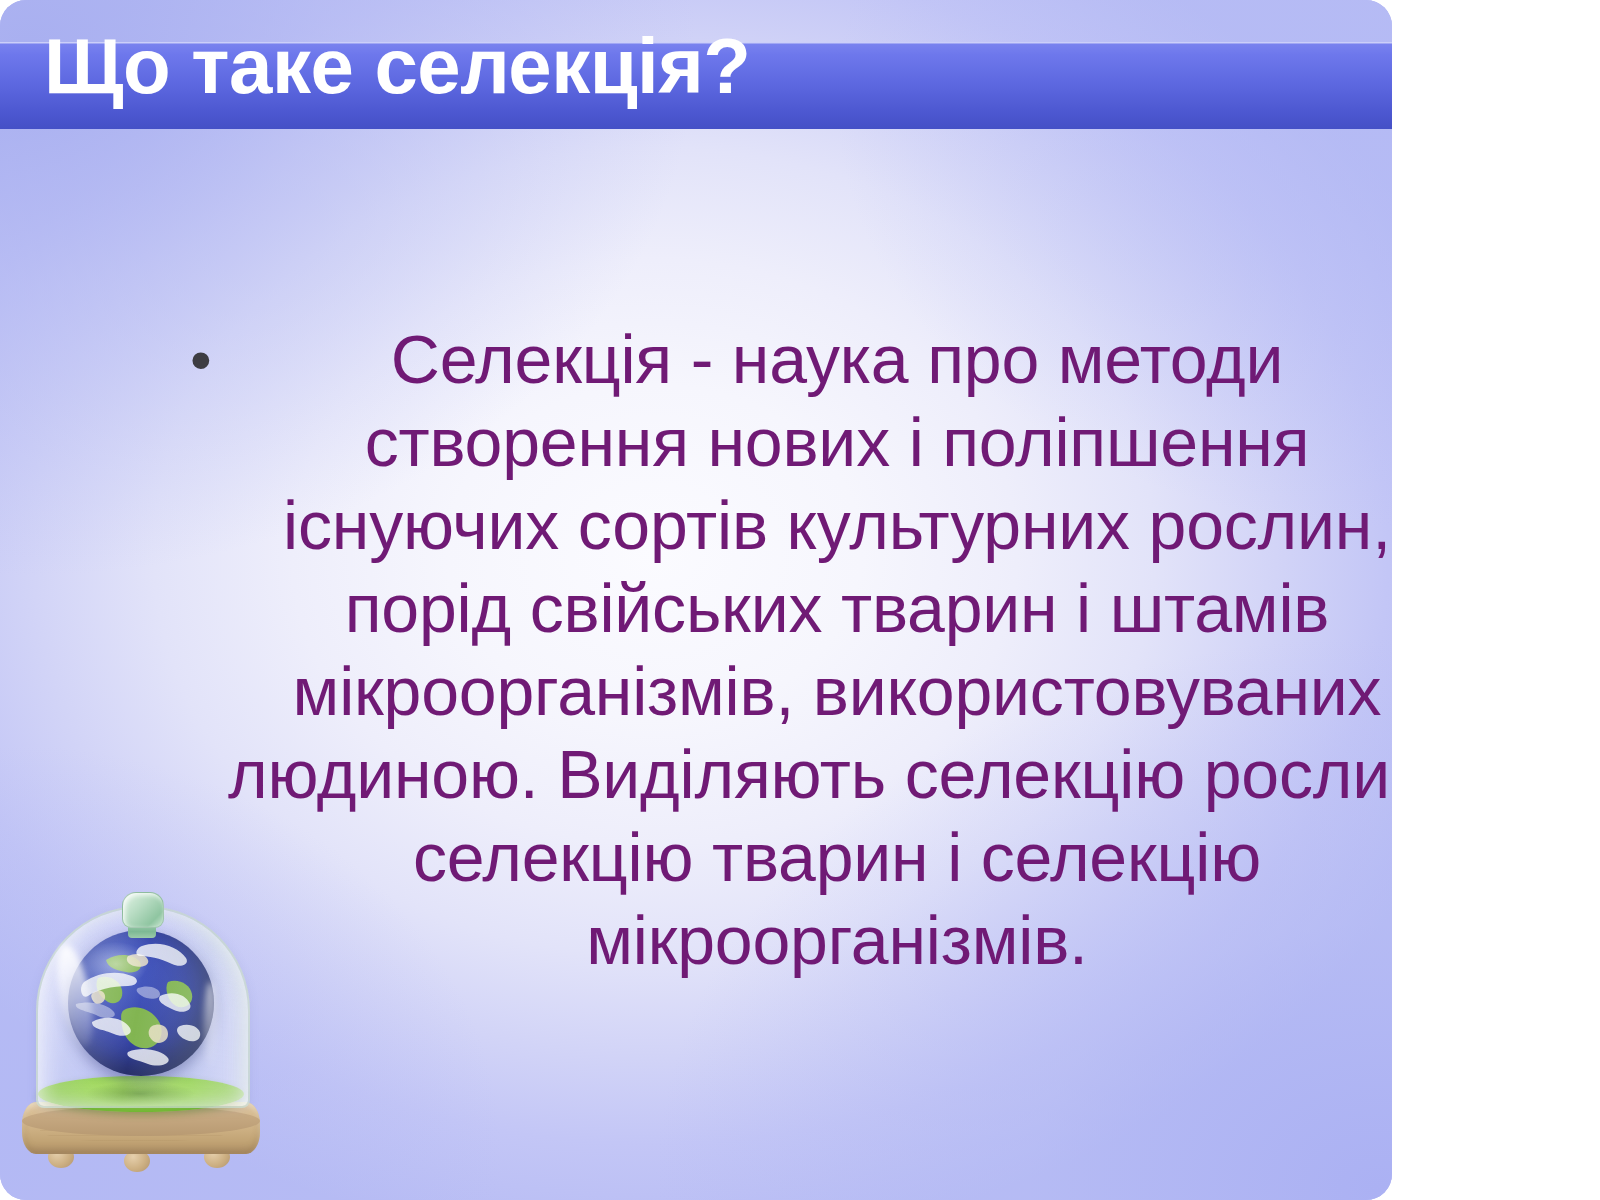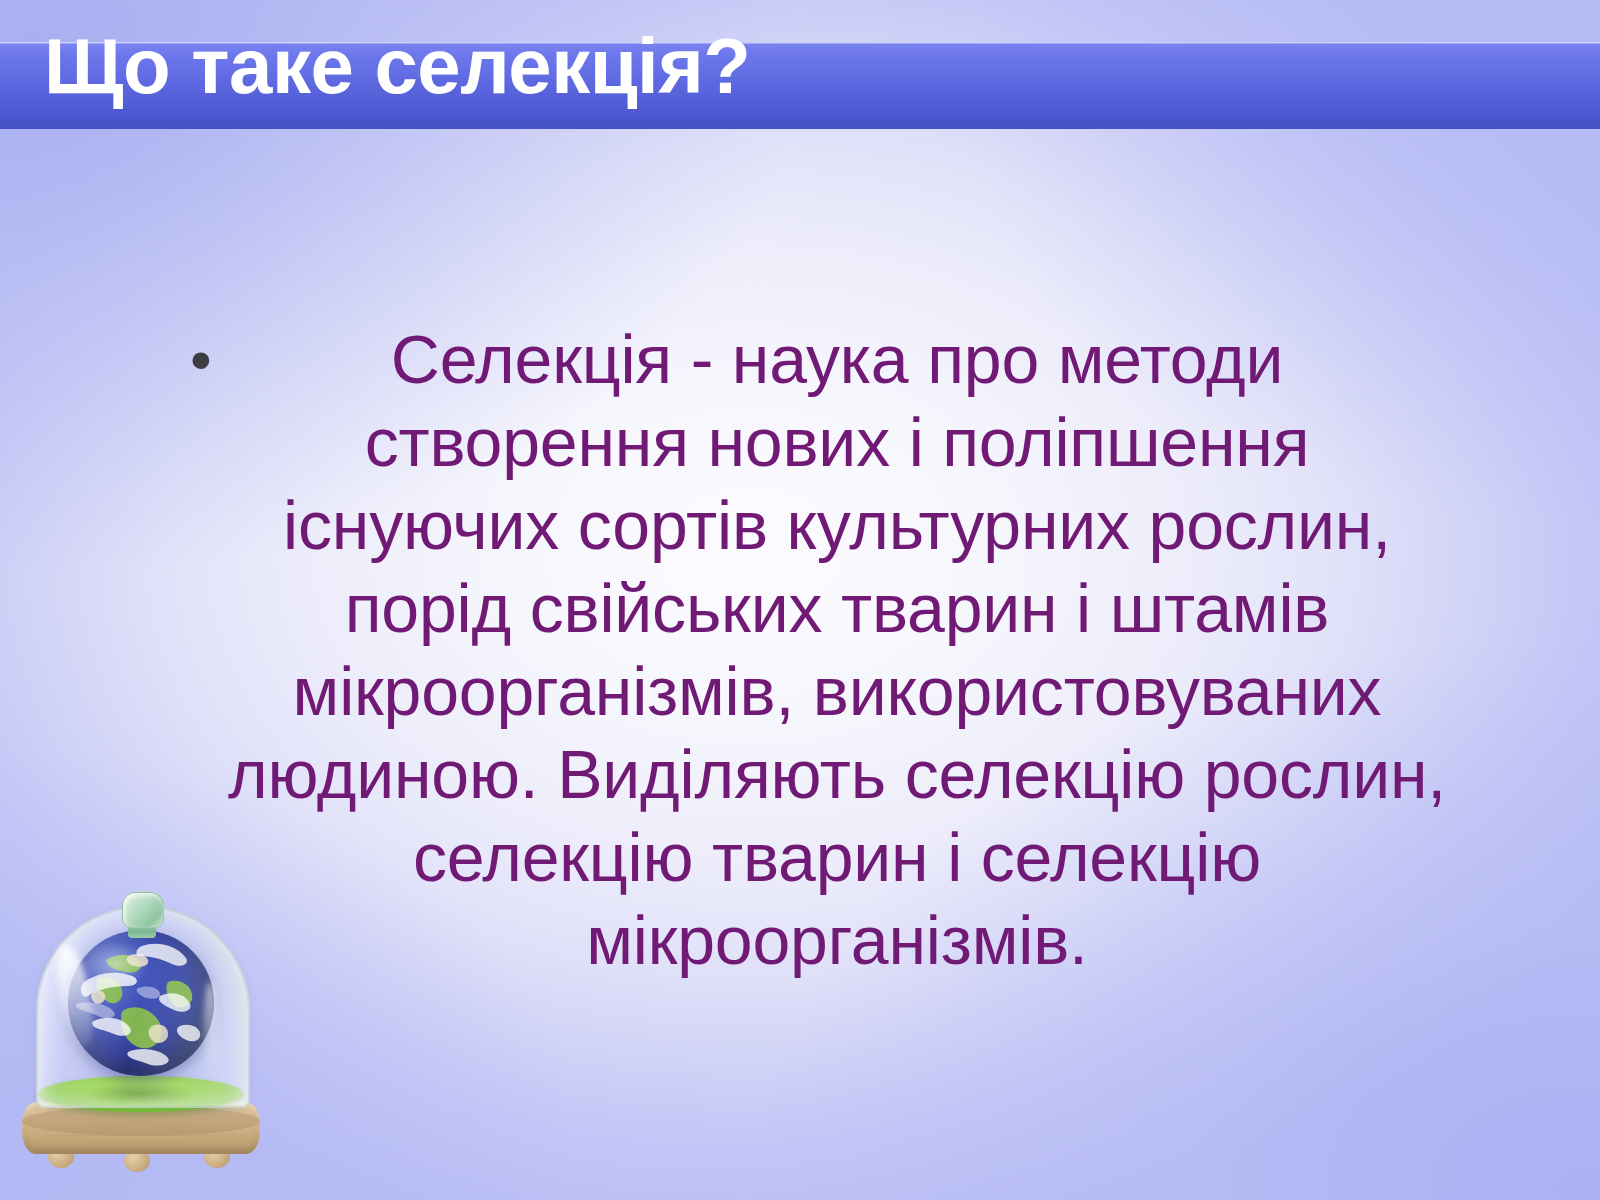--- a/index.html
+++ b/index.html
@@ -6,24 +6,25 @@
     margin: 0;
     padding: 0;
     background: #ffffff;
   }
   body {
     font-family: "Liberation Sans", sans-serif;
   }
 
   #slide {
     position: relative;
-    width: 1600px;
+    width: 1392px;
     height: 1200px;
     overflow: hidden;
     background-color: #b6bbf4;
+    border-radius: 26px;
   }
 
   
   .bg-base {
     position: absolute;
     inset: 0;
     background:
       radial-gradient(ellipse 62% 58% at 47% 46%,
         #fbfbff 0%,
         #f6f6fd 24%,

